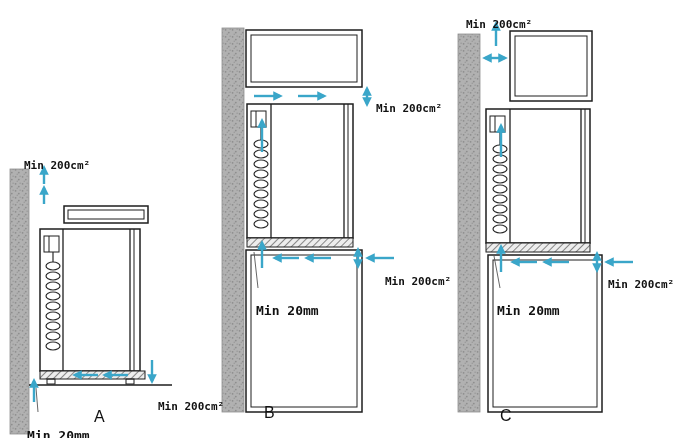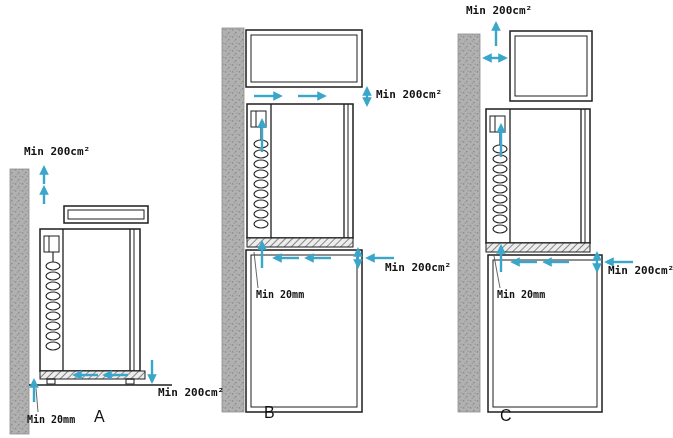--- a/index.html
+++ b/index.html
@@ -3,23 +3,23 @@
 <meta charset="utf-8">
 <style>
   html,body{margin:0;padding:0;background:#fff;}
   .stage{
     position:relative;width:673px;height:438px;background:#fff;overflow:hidden;
     font-family:"DejaVu Sans Mono", monospace;
   }
   .stage svg{position:absolute;left:0;top:0;}
   .lbl{
     position:absolute;font:700 11px "DejaVu Sans Mono", monospace;
-    color:#111;white-space:nowrap;
+    color:#111;white-space:nowrap;margin-top:14px;
   }
-  .lbl.small{font-size:10px;}
+  .lbl.small{font-size:13px;}
   .letter{
     position:absolute;font:400 16px "Liberation Sans", sans-serif;color:#111;
   }
   .wallrect{fill:url(#stip);stroke:#8f8f8f;stroke-width:0.8;}
   .wallbase{fill:var(--wall,#b1b1b1);}
   .walldot{fill:var(--wall_dot,#8d8d8d);}
   .box{fill:#ffffff;stroke:var(--line,#1e1e1e);stroke-width:1.5;}
   .boxthin{fill:none;stroke:var(--line,#1e1e1e);stroke-width:1;}
   .ln{stroke:var(--line,#1e1e1e);stroke-width:1.3;fill:none;}
   .thin{stroke:#555;stroke-width:0.9;fill:none;}

